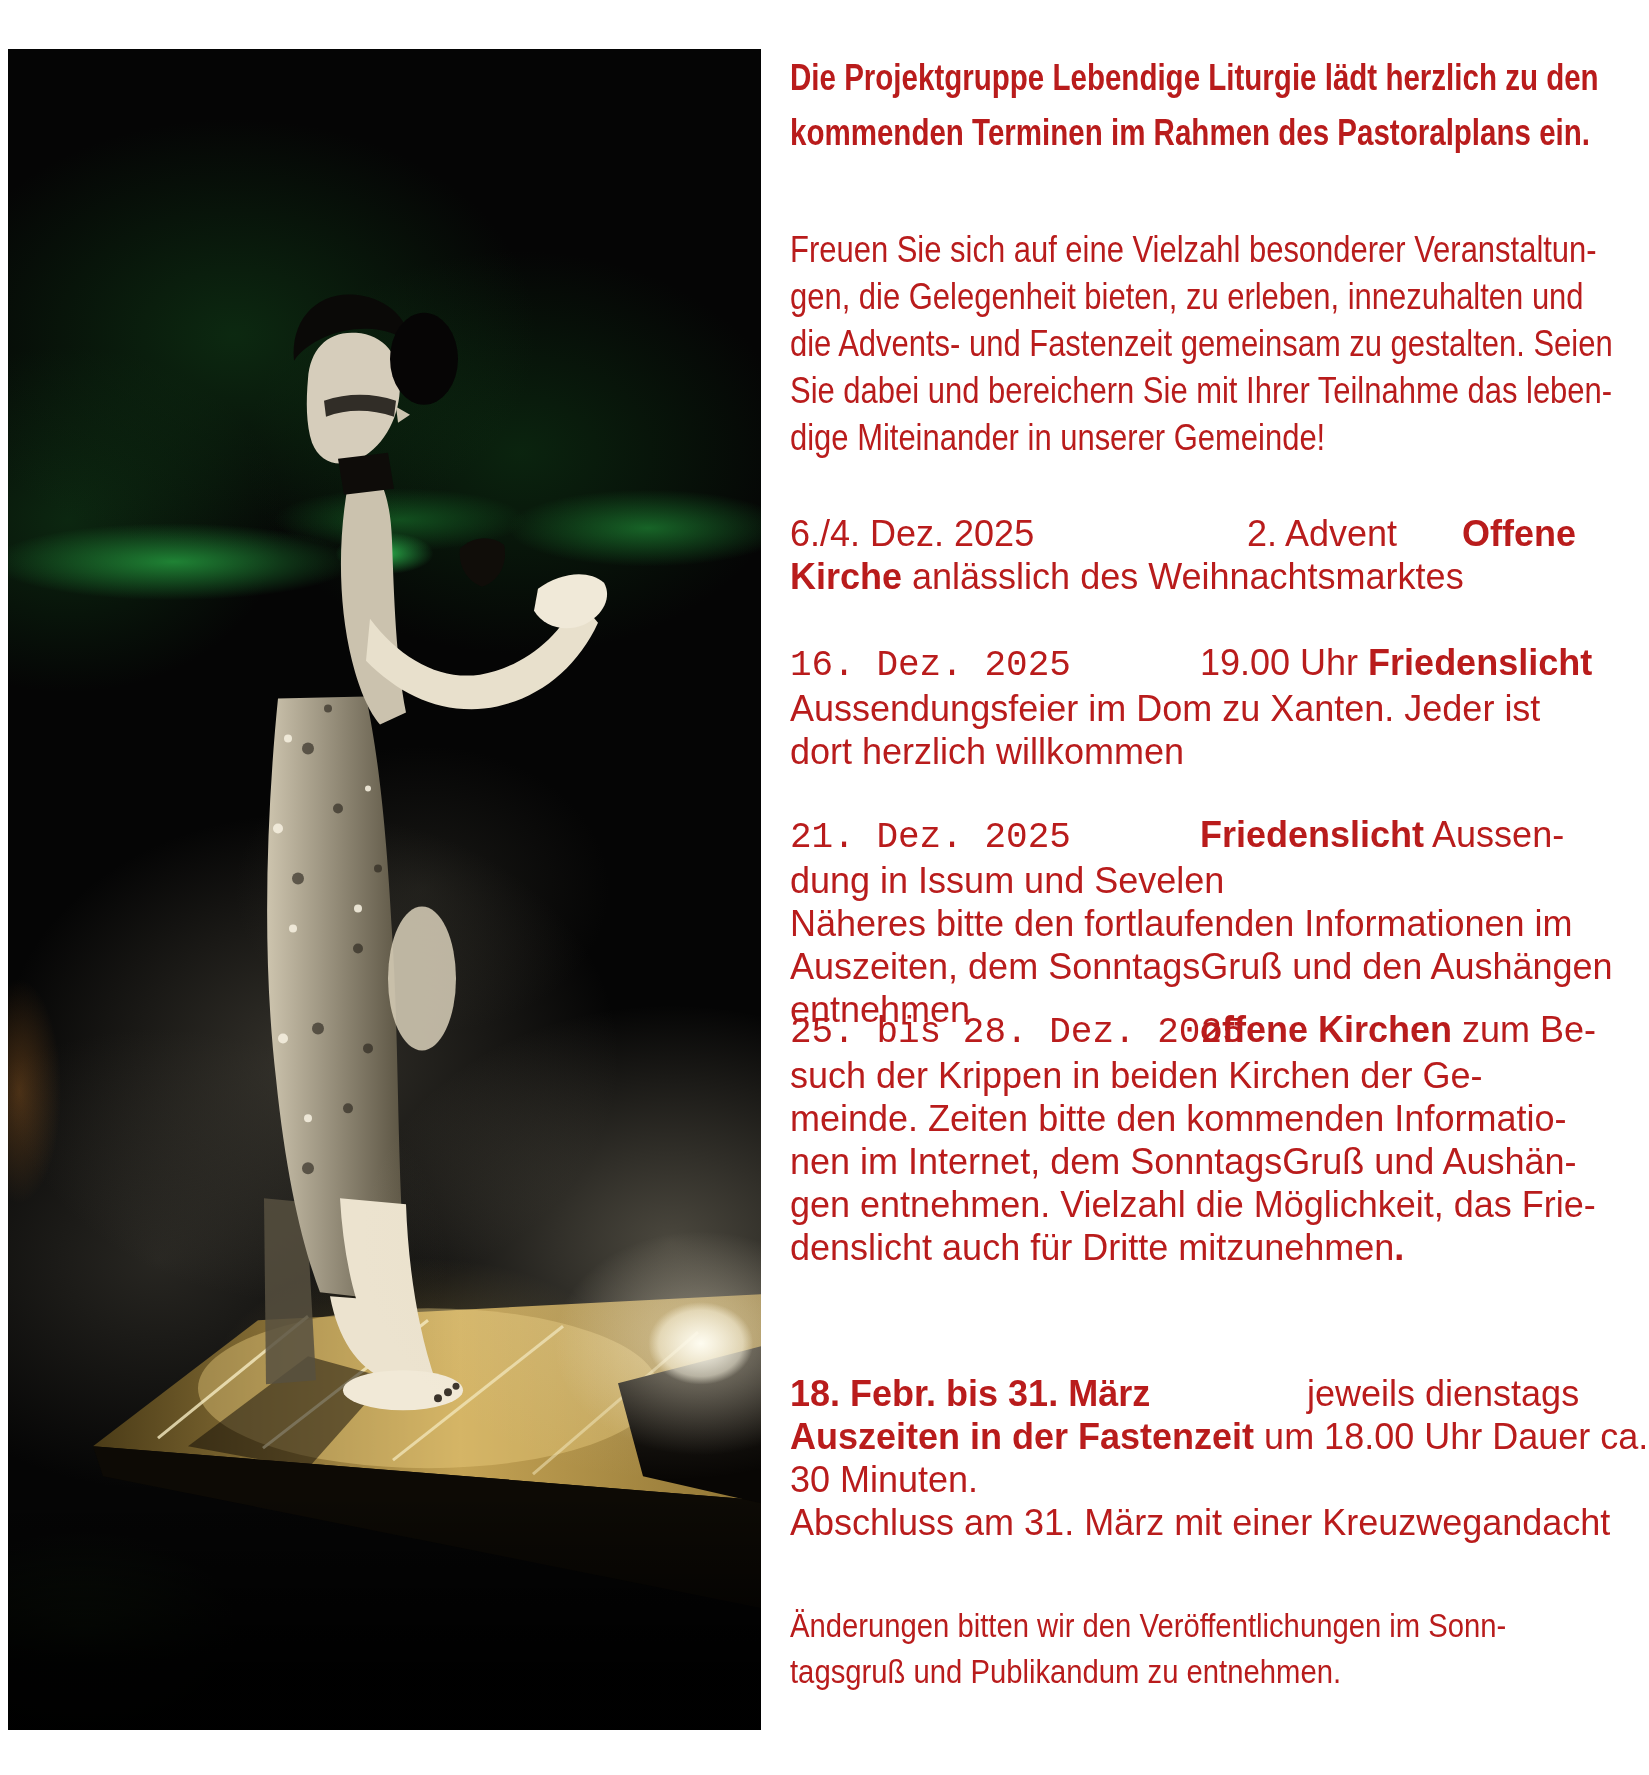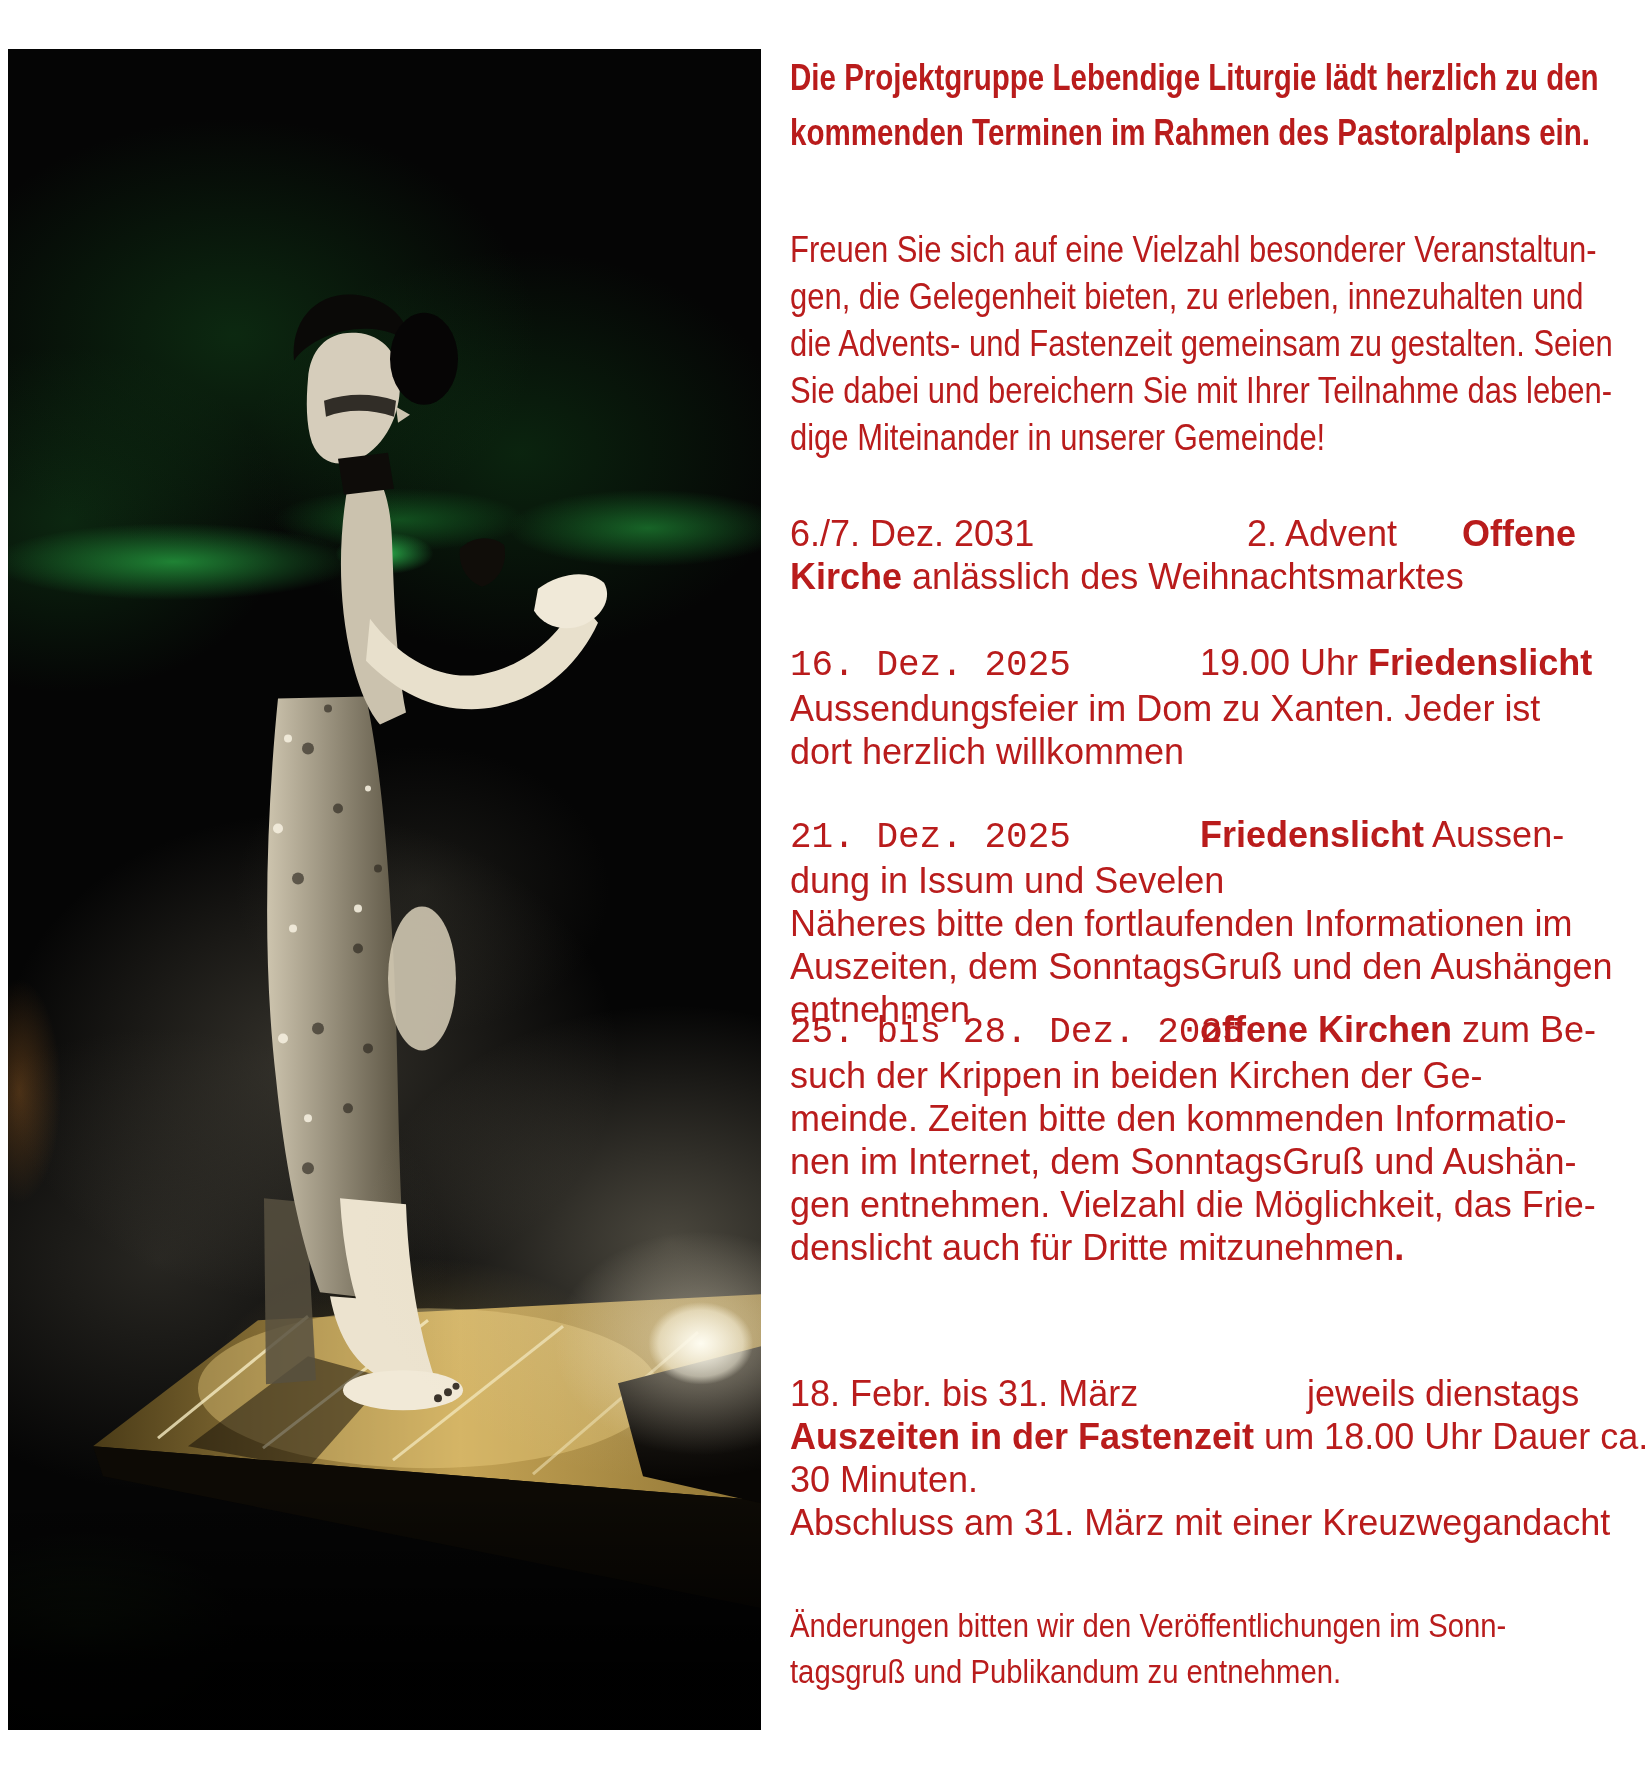--- a/index.html
+++ b/index.html
@@ -38,21 +38,21 @@
   .cond82{transform:scaleX(.82);transform-origin:0 0;}
   .hdr{font-weight:700;font-size:36px;line-height:55px;}
   .intro{font-size:36px;line-height:47px;}
   .ev{font-size:36px;line-height:43px;}
   .ft{font-size:34px;line-height:46px;}
   .b{font-weight:700;}
   .tab{display:inline-block;}
   .t457{width:457px;}
   .t215{width:215px;}
   .t410{width:410px;font-family:Liberation Mono, monospace;}
-  .t517{width:517px;}
+  .t517{width:517px;font-weight:bold;}
 </style>
 </head>
 <body>
 
 <div class="page">
 
   <div class="photo">
     <svg viewBox="0 0 753 1682" preserveAspectRatio="none">
       <defs>
         <linearGradient id="wood" x1="0" y1="0" x2="1" y2="0">
@@ -132,21 +132,21 @@
 
   <div class="col intro cond" style="top:226px">
     <div class="ln">Freuen Sie sich auf eine Vielzahl besonderer Veranstaltun-</div>
     <div class="ln">gen, die Gelegenheit bieten, zu erleben, innezuhalten und</div>
     <div class="ln">die Advents- und Fastenzeit gemeinsam zu gestalten. Seien</div>
     <div class="ln">Sie dabei und bereichern Sie mit Ihrer Teilnahme das leben-</div>
     <div class="ln">dige Miteinander in unserer Gemeinde!</div>
   </div>
 
   <div class="col ev" style="top:512px">
-    <div class="ln"><span class="tab t457"><span>6./7. Dez. 2031</span></span><span class="tab t215"><span>2. Advent</span></span><span class="b">Offene</span></div>
+    <div class="ln"><span class="tab t457"><span>6./4. Dez. 2025</span></span><span class="tab t215"><span>2. Advent</span></span><span class="b">Offene</span></div>
     <div class="ln"><span class="b">Kirche</span><span> anlässlich des Weihnachtsmarktes</span></div>
   </div>
 
   <div class="col ev" style="top:641px">
     <div class="ln"><span class="tab t410"><span>16. Dez. 2025</span></span><span>19.00 Uhr </span><span class="b">Friedenslicht</span></div>
     <div class="ln">Aussendungsfeier im Dom zu Xanten. Jeder ist</div>
     <div class="ln">dort herzlich willkommen</div>
   </div>
 
   <div class="col ev" style="top:813px">

